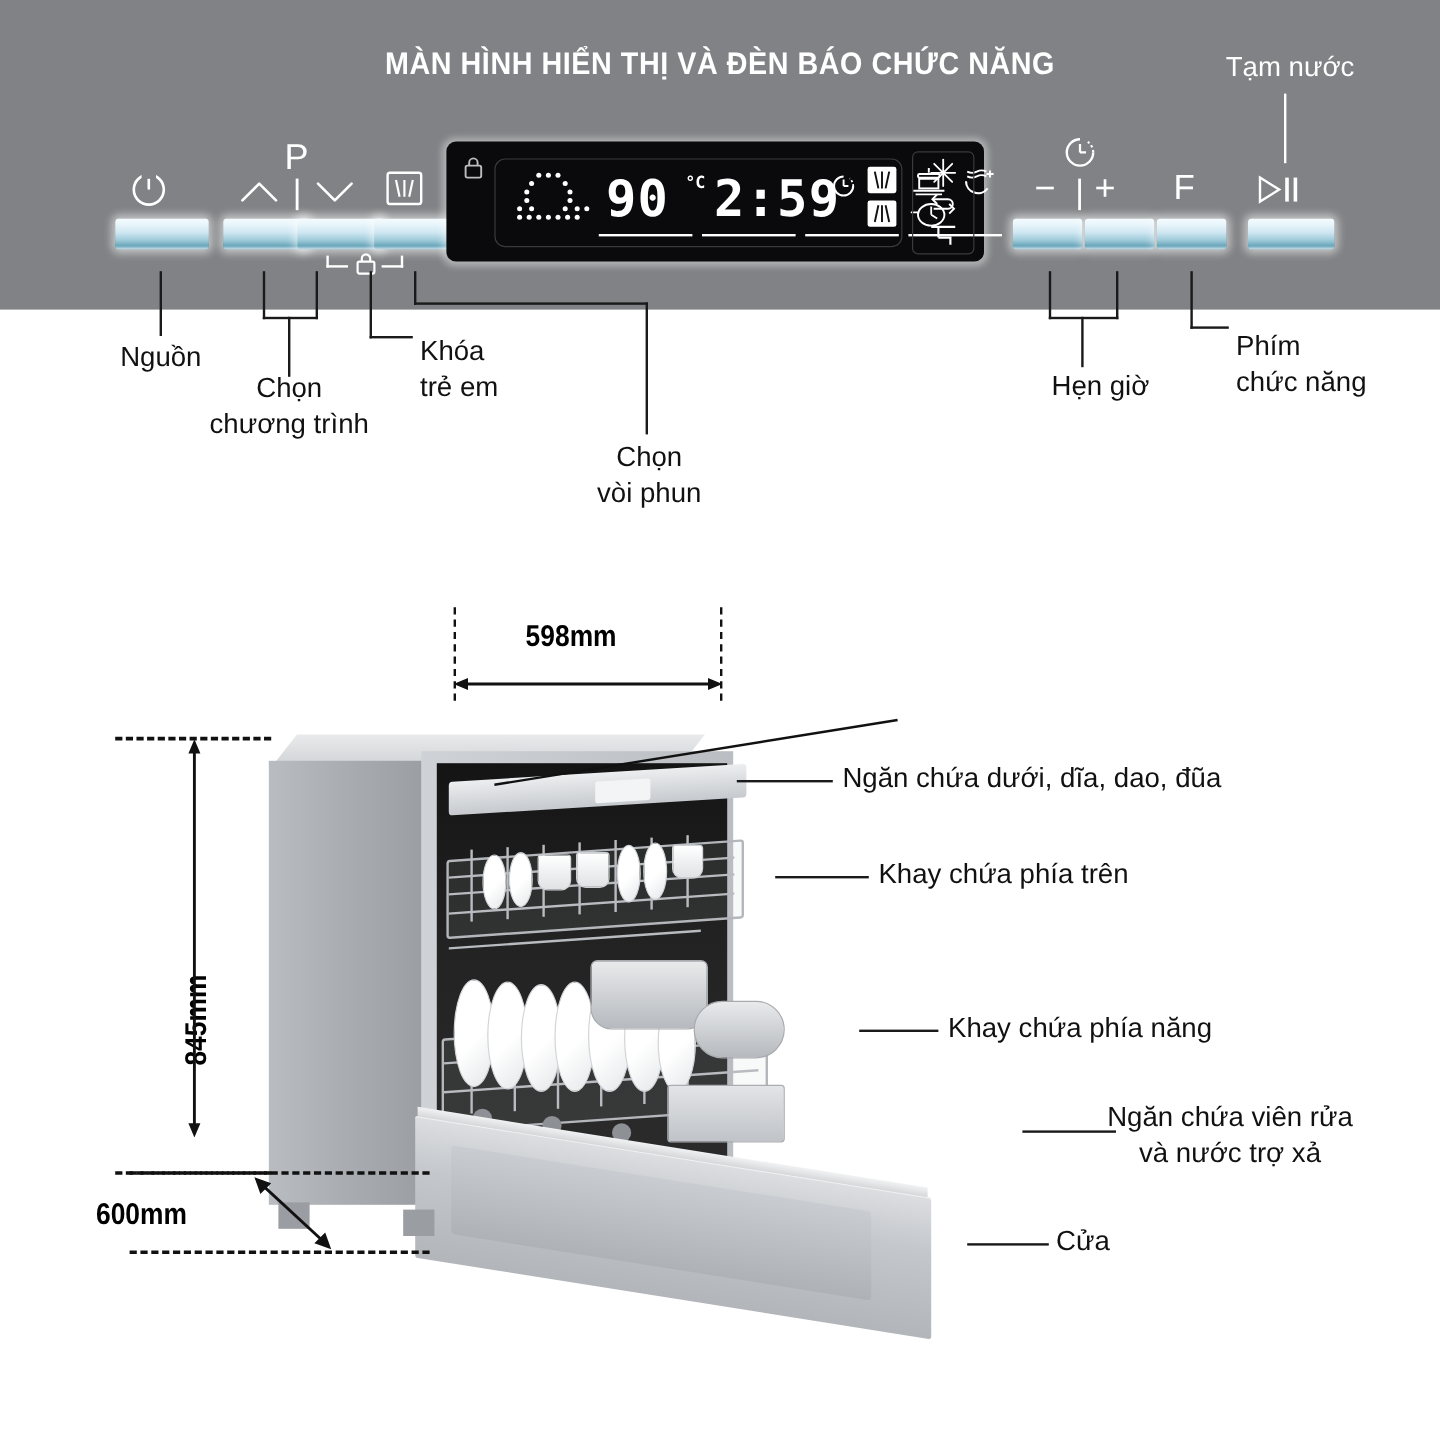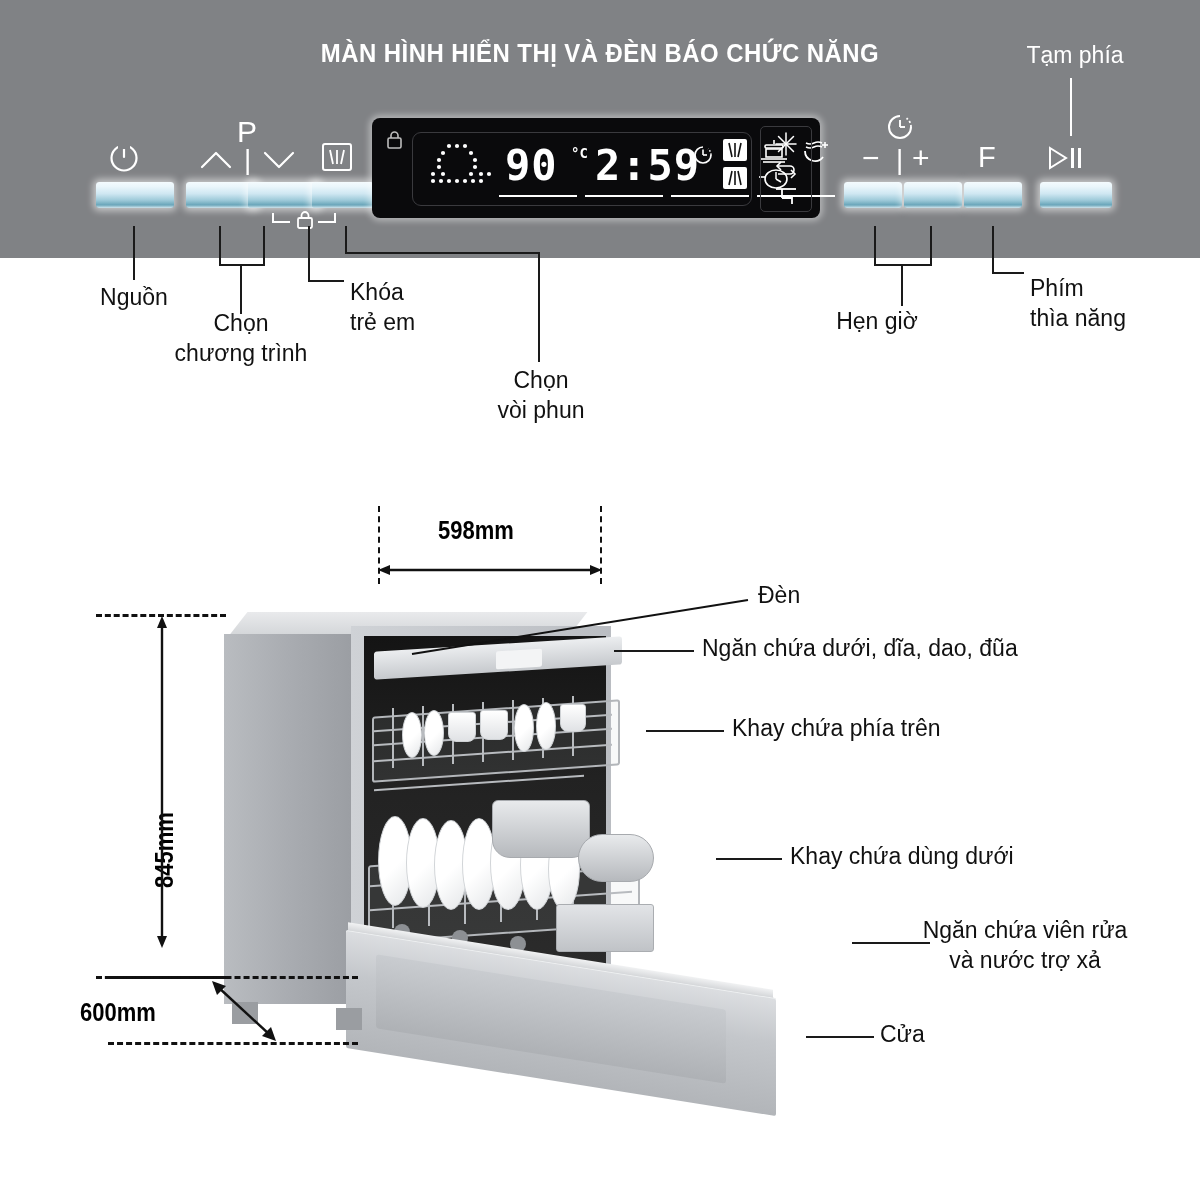--- a/index.html
+++ b/index.html
@@ -179,21 +179,21 @@
 </style>
 </head>
 <body>
 
 <div id="root">
 
   <div class="panel-bg"></div>
 
   <div class="panel-title">MÀN HÌNH HIỂN THỊ VÀ ĐÈN BÁO CHỨC NĂNG</div>
 
-  <div class="lab-w lab-c" style="left:975px;top:40px;width:200px;">Tạm phía</div>
+  <div class="lab-w lab-c" style="left:975px;top:40px;width:200px;">Tạm nước</div>
   <div class="ln-w" style="left:1070px;top:78px;width:2px;height:58px;"></div>
 
   <div class="icn" style="left:107px;top:140px;width:34px;height:34px;">
     <svg width="34" height="34" viewBox="0 0 34 34">
       <circle cx="17" cy="18" r="12.5" fill="none" stroke="#fff" stroke-width="2.2"></circle>
       <line x1="17" y1="3.5" x2="17" y2="17" stroke="#fff" stroke-width="2.2" stroke-linecap="round"></line>
       <rect x="11" y="2" width="12" height="7" fill="#808285"></rect>
     </svg>
   </div>
   <div class="btn" style="left:96px;top:182px;width:78px;"></div>
@@ -412,23 +412,23 @@
   <div class="ln" style="left:992px;top:226px;width:2px;height:48px;"></div>
   <div class="ln" style="left:992px;top:272px;width:32px;height:2px;"></div>
 
   <div class="lab lab-c" style="left:58px;top:282px;width:152px;">Nguồn</div>
   <div class="lab lab-c" style="left:131px;top:308px;width:220px;">Chọn
 chương trình</div>
   <div class="lab" style="left:350px;top:277px;width:150px;">Khóa
 trẻ em</div>
   <div class="lab lab-c" style="left:452px;top:365px;width:178px;">Chọn
 vòi phun</div>
-  <div class="lab lab-c" style="left:807px;top:306px;width:140px;">Hẹn giờ</div>
+  <div class="lab lab-c" style="left:847px;top:306px;width:140px;">Hẹn giờ</div>
   <div class="lab" style="left:1030px;top:273px;width:170px;">Phím
-thìa năng</div>
+chức năng</div>
 
   <div class="dw">
 
     <div class="dw-top"></div>
 
     <div class="dw-side"></div>
 
     <div class="dw-front"></div>
 
     <div class="dw-cav"></div>
@@ -523,30 +523,29 @@
       <polygon points="4,3 18,8 9,17" fill="#111"></polygon>
       <polygon points="68,63 54,58 63,49" fill="#111"></polygon>
     </svg>
   </div>
 
   <div style="position:absolute;left:410px;top:596px;width:340px;height:60px;">
     <svg width="340" height="60" viewBox="0 0 340 60">
       <line x1="2" y1="58" x2="338" y2="4" stroke="#111" stroke-width="2"></line>
     </svg>
   </div>
-  <div class="lab" style="left:758px;top:580px;width:260px;">Đèn</div>
 
   <div class="ln" style="left:614px;top:650px;width:80px;height:2px;"></div>
   <div class="lab" style="left:702px;top:633px;width:340px;">Ngăn chứa dưới, dĩa, dao, đũa</div>
 
   <div class="ln" style="left:646px;top:730px;width:78px;height:2px;"></div>
   <div class="lab" style="left:732px;top:713px;width:300px;">Khay chứa phía trên</div>
 
   <div class="ln" style="left:716px;top:858px;width:66px;height:2px;"></div>
-  <div class="lab" style="left:790px;top:841px;width:300px;">Khay chứa dùng dưới</div>
+  <div class="lab" style="left:790px;top:841px;width:300px;">Khay chứa phía năng</div>
 
   <div class="ln" style="left:852px;top:942px;width:78px;height:2px;"></div>
   <div class="lab lab-c" style="left:890px;top:915px;width:270px;">Ngăn chứa viên rửa
 và nước trợ xả</div>
 
   <div class="ln" style="left:806px;top:1036px;width:68px;height:2px;"></div>
   <div class="lab" style="left:880px;top:1019px;width:180px;">Cửa</div>
 
 </div>
 

